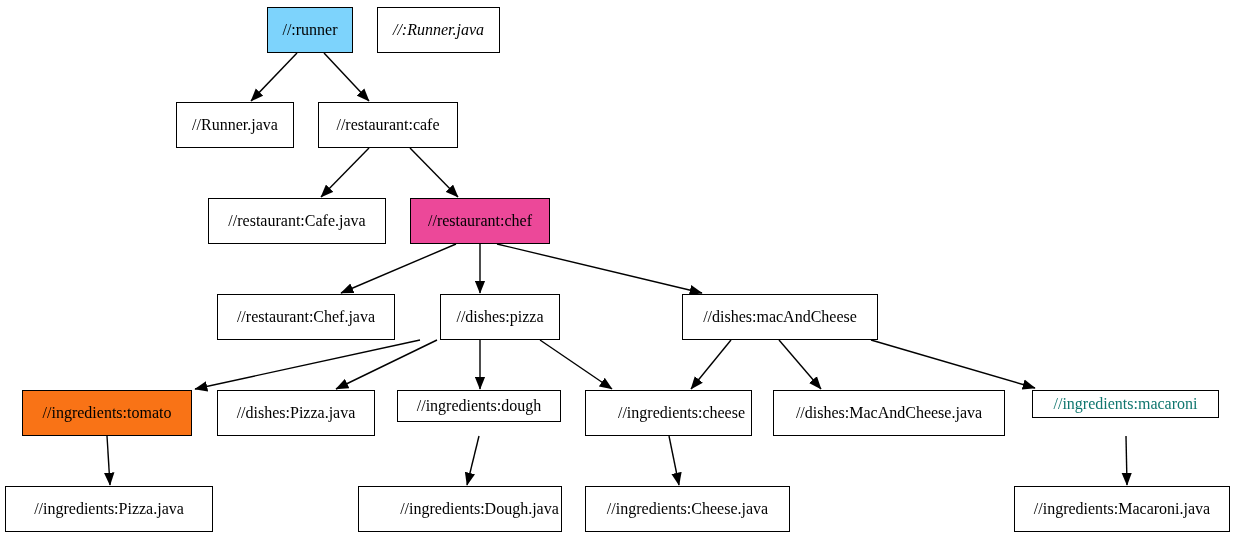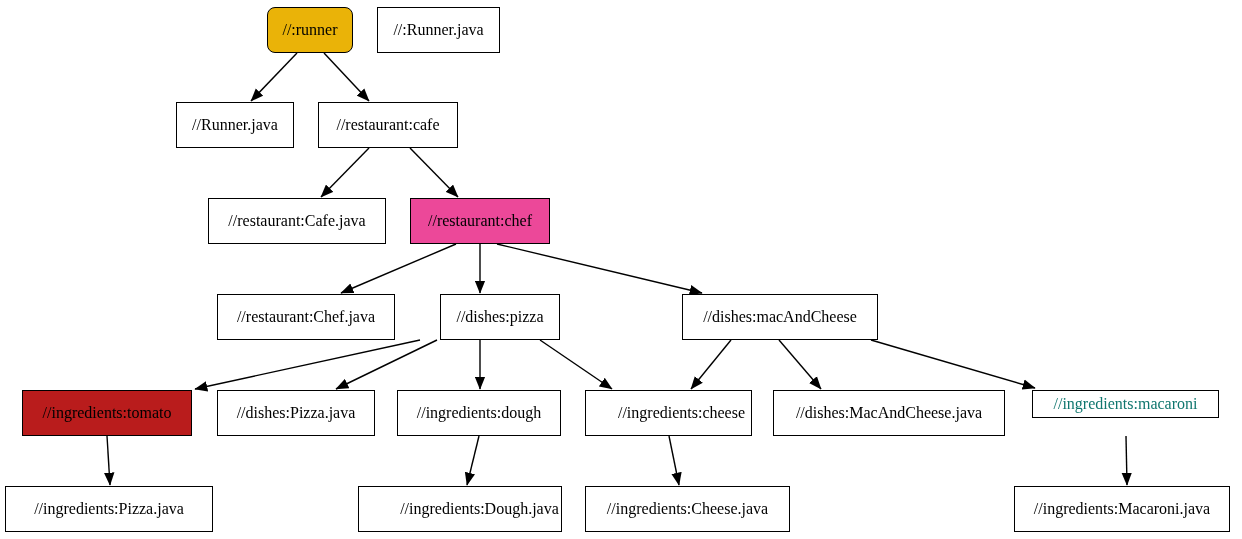--- a/index.html
+++ b/index.html
@@ -63,32 +63,32 @@
         <line x1="731" y1="340" x2="691" y2="389" stroke="#000000" stroke-width="1.4" marker-end="url(#arrowhead)"></line>
         <line x1="779" y1="340" x2="821" y2="389" stroke="#000000" stroke-width="1.4" marker-end="url(#arrowhead)"></line>
         <line x1="871" y1="340" x2="1035" y2="388" stroke="#000000" stroke-width="1.4" marker-end="url(#arrowhead)"></line>
         <line x1="107" y1="436" x2="110" y2="485" stroke="#000000" stroke-width="1.4" marker-end="url(#arrowhead)"></line>
         <line x1="479" y1="436" x2="467" y2="485" stroke="#000000" stroke-width="1.4" marker-end="url(#arrowhead)"></line>
         <line x1="669" y1="436" x2="679" y2="485" stroke="#000000" stroke-width="1.4" marker-end="url(#arrowhead)"></line>
         <line x1="1126" y1="436" x2="1127" y2="485" stroke="#000000" stroke-width="1.4" marker-end="url(#arrowhead)"></line>
       </g>
   </svg>
   <div id="nodes-layer">
-      <div class="node" style="left: 267px; top: 7px; width: 86px; height: 46px; background: #eab308; border-color: rgb(0, 0, 0); color: rgb(0, 0, 0); border-radius: 8px;">//:runner</div>
-      <div class="node" style="left: 377px; top: 7px; width: 123px; height: 46px; background: rgb(255, 255, 255); border-color: rgb(0, 0, 0); color: rgb(0, 0, 0);">//:Runner.java</div>
+      <div class="node" style="left: 267px; top: 7px; width: 86px; height: 46px; background: #7dd3fc; border-color: rgb(0, 0, 0); color: rgb(0, 0, 0);">//:runner</div>
+      <div class="node" style="left: 377px; top: 7px; width: 123px; height: 46px; background: rgb(255, 255, 255); border-color: rgb(0, 0, 0); color: rgb(0, 0, 0); font-style: italic;">//:Runner.java</div>
       <div class="node" style="left: 176px; top: 102px; width: 118px; height: 46px; background: rgb(255, 255, 255); border-color: rgb(0, 0, 0); color: rgb(0, 0, 0);">//Runner.java</div>
       <div class="node" style="left: 318px; top: 102px; width: 140px; height: 46px; background: rgb(255, 255, 255); border-color: rgb(0, 0, 0); color: rgb(0, 0, 0);">//restaurant:cafe</div>
       <div class="node" style="left: 208px; top: 198px; width: 178px; height: 46px; background: rgb(255, 255, 255); border-color: rgb(0, 0, 0); color: rgb(0, 0, 0);">//restaurant:Cafe.java</div>
       <div class="node" style="left: 410px; top: 198px; width: 140px; height: 46px; background: #ec4899; border-color: rgb(0, 0, 0); color: rgb(0, 0, 0);">//restaurant:chef</div>
       <div class="node" style="left: 217px; top: 294px; width: 178px; height: 46px; background: rgb(255, 255, 255); border-color: rgb(0, 0, 0); color: rgb(0, 0, 0);">//restaurant:Chef.java</div>
       <div class="node" style="left: 420px; top: 294px; width: 120px; height: 46px; background: rgb(255, 255, 255); border-color: rgb(0, 0, 0); color: rgb(0, 0, 0); margin-left: 20px;">//dishes:pizza</div>
       <div class="node" style="left: 682px; top: 294px; width: 196px; height: 46px; background: rgb(255, 255, 255); border-color: rgb(0, 0, 0); color: rgb(0, 0, 0);">//dishes:macAndCheese</div>
-      <div class="node" style="left: 22px; top: 390px; width: 170px; height: 46px; background: #b91c1c; border-color: rgb(0, 0, 0); color: rgb(0, 0, 0);">//ingredients:tomato</div>
+      <div class="node" style="left: 22px; top: 390px; width: 170px; height: 46px; background: #f97316; border-color: rgb(0, 0, 0); color: rgb(0, 0, 0);">//ingredients:tomato</div>
       <div class="node" style="left: 217px; top: 390px; width: 158px; height: 46px; background: rgb(255, 255, 255); border-color: rgb(0, 0, 0); color: rgb(0, 0, 0);">//dishes:Pizza.java</div>
-      <div class="node" style="left: 397px; top: 390px; width: 164px; height: 46px; background: rgb(255, 255, 255); border-color: rgb(0, 0, 0); color: rgb(0, 0, 0);">//ingredients:dough</div>
+      <div class="node" style="left: 397px; top: 390px; width: 164px; height: 32px; background: rgb(255, 255, 255); border-color: rgb(0, 0, 0); color: rgb(0, 0, 0);">//ingredients:dough</div>
       <div class="node" style="left: 585px; top: 390px; width: 167px; height: 46px; background: rgb(255, 255, 255); border-color: rgb(0, 0, 0); color: rgb(0, 0, 0); padding-left: 26px;">//ingredients:cheese</div>
       <div class="node" style="left: 773px; top: 390px; width: 232px; height: 46px; background: rgb(255, 255, 255); border-color: rgb(0, 0, 0); color: rgb(0, 0, 0); text-align: right;">//dishes:MacAndCheese.java</div>
       <div class="node" style="left: 1032px; top: 390px; width: 187px; height: 28px; background: rgb(255, 255, 255); border-color: rgb(0, 0, 0); color: #0f766e;">//ingredients:macaroni</div>
       <div class="node" style="left: 5px; top: 486px; width: 208px; height: 46px; background: rgb(255, 255, 255); border-color: rgb(0, 0, 0); color: rgb(0, 0, 0);">//ingredients:Pizza.java</div>
       <div class="node" style="left: 358px; top: 486px; width: 204px; height: 46px; background: rgb(255, 255, 255); border-color: rgb(0, 0, 0); color: rgb(0, 0, 0); padding-left: 39px;">//ingredients:Dough.java</div>
       <div class="node" style="left: 585px; top: 486px; width: 205px; height: 46px; background: rgb(255, 255, 255); border-color: rgb(0, 0, 0); color: rgb(0, 0, 0);">//ingredients:Cheese.java</div>
       <div class="node" style="left: 1014px; top: 486px; width: 216px; height: 46px; background: rgb(255, 255, 255); border-color: rgb(0, 0, 0); color: rgb(0, 0, 0);">//ingredients:Macaroni.java</div>
     </div>
 </div>
 

